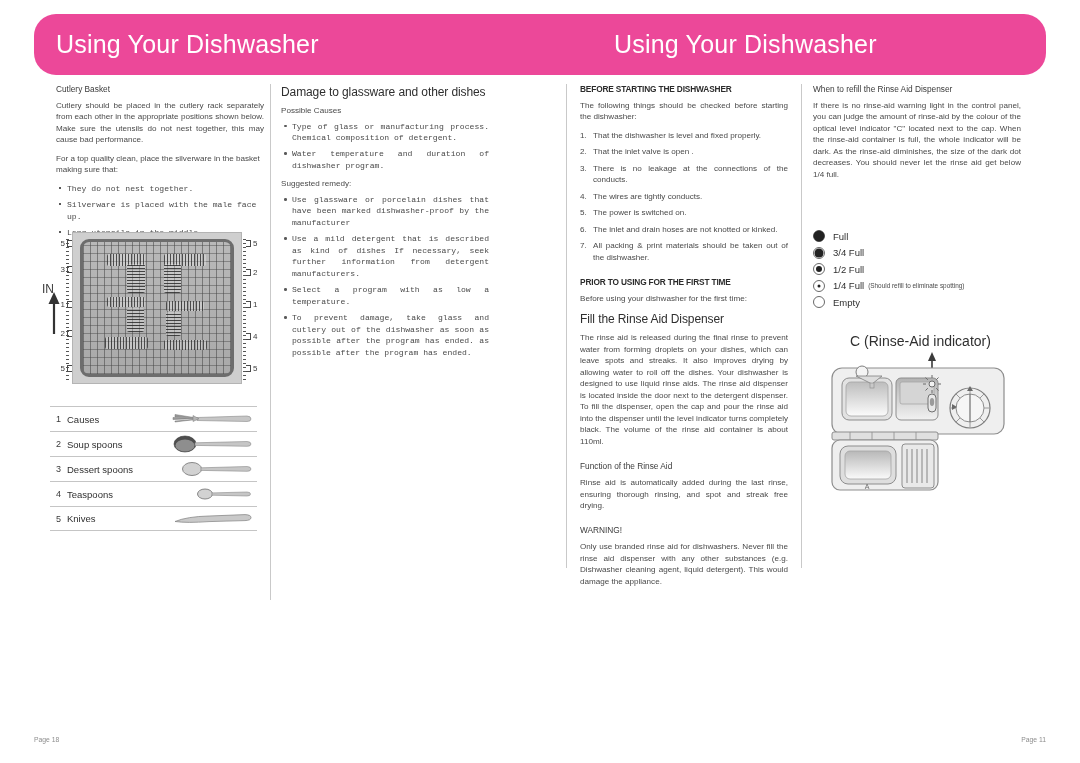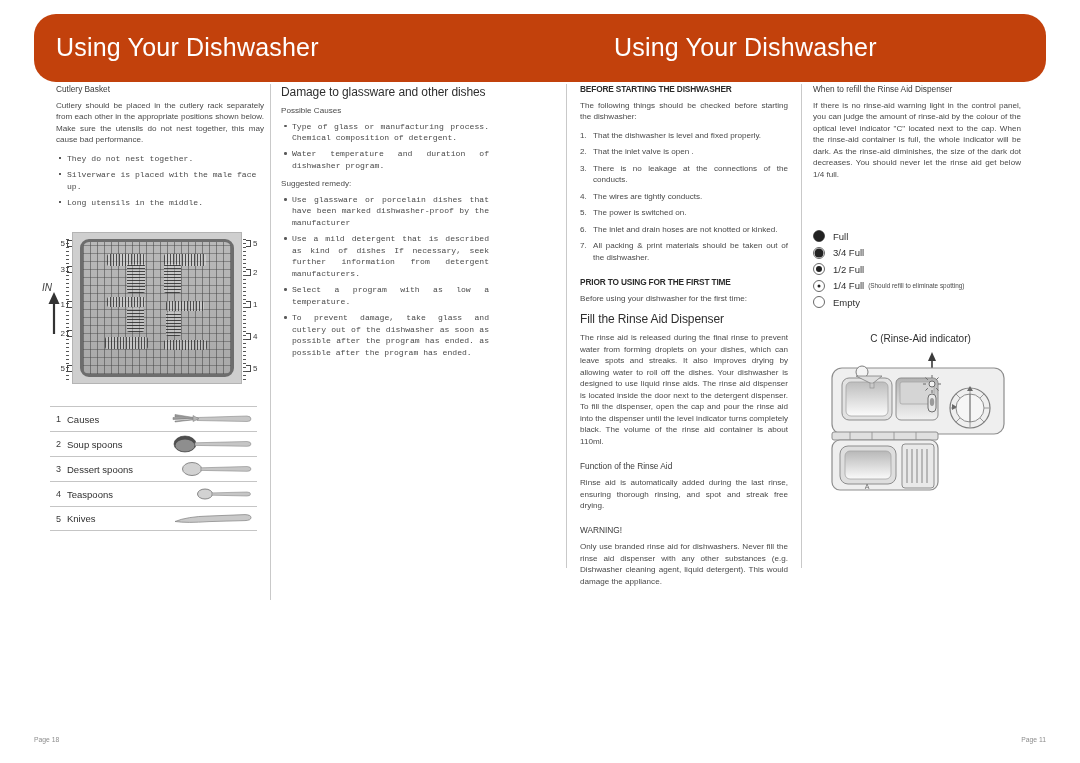--- a/index.html
+++ b/index.html
@@ -14,22 +14,22 @@
   }
 
   
   .banner-wrap {
     position: absolute;
     top: 14px; left: 34px;
     width: 1012px; height: 58px;
   }
   .banner {
     position: absolute;
-    top: 0; height: 68px;
-    background: #c2410c;
+    top: 0; height: 61px;
+    background: #ec4899;
   }
   .banner-left {
     left: 0; width: 506px;
     border-top-left-radius: 22px;
     border-bottom-left-radius: 22px;
   }
   .banner-right {
     left: 506px; width: 506px;
     border-top-right-radius: 22px;
     border-bottom-right-radius: 22px;
@@ -198,22 +198,21 @@
     top: 6px; height: 144px;
     width: 3px;
     background: repeating-linear-gradient(0deg,#555 0 1px, rgba(255,255,255,0) 1px 4px);
   }
   .ruler-l { left: 22px; }
   .ruler-r { left: 199px; }
 
   .in-label {
     position: absolute;
     left: -2px; top: 52px;
-    font-size: 10px;
-    font-style: italic;
+    font-size: 12px;
     color: #3b3b3b;
   }
   .in-arrow {
     position: absolute;
     left: 4px; top: 62px;
     width: 12px; height: 42px;
   }
 
   
   .legend {
@@ -274,21 +273,21 @@
     background: #222;
   }
   .ind-label { font-size: 9.5px; color: #2f2f2f; }
   .ind-note { font-size: 6.4px; color: #4a4a4a; margin-left: 4px; }
 
   .fig-caption {
     position: absolute;
     left: 813px; top: 333px;
     width: 215px;
     text-align: center;
-    font-size: 10px;
+    font-size: 14px;
     color: #2f2f2f;
   }
 
   
   .dispenser {
     position: absolute;
     left: 820px; top: 352px;
     width: 200px; height: 140px;
   }
 
@@ -314,20 +313,21 @@
   </div>
 </div>
 
 <div class="vdiv vdiv-a"></div>
 <div class="vdiv vdiv-b"></div>
 <div class="vdiv vdiv-c"></div>
 
 <div class="col col-1">
   <h4 class="sub">Cutlery Basket</h4>
   <p class="body just">Cutlery should be placed in the cutlery rack separately from each other  in the appropriate positions shown below. Make sure the utensils do not nest together, this may cause bad performance.</p>
+  <p class="body">For a  top quality clean, place the silverware in the basket making sure that:</p>
   <ul class="bul sq nojust">
     <li>They do not nest together.</li>
     <li>Silverware is placed  with the male face up.</li>
     <li>Long utensils in the middle.</li>
   </ul>
 </div>
 
 <div class="basket-fig">
 
   <div class="in-label">IN</div>

